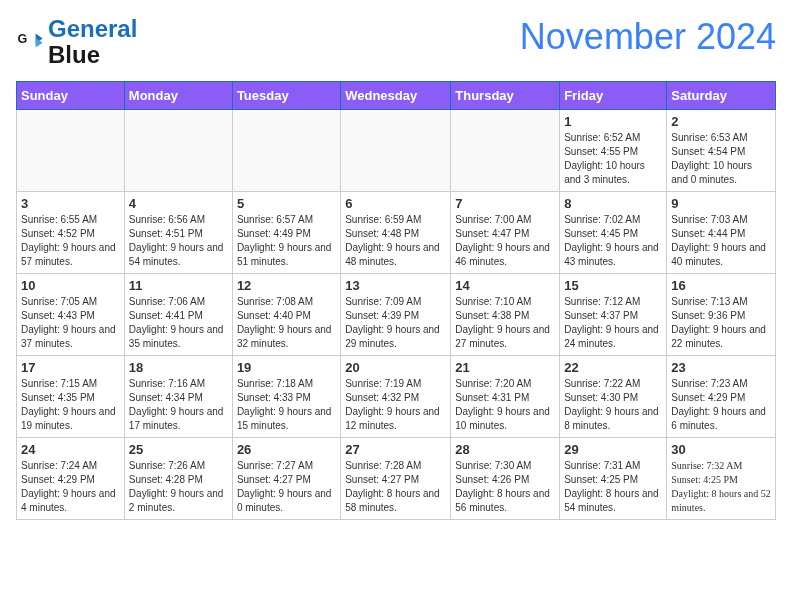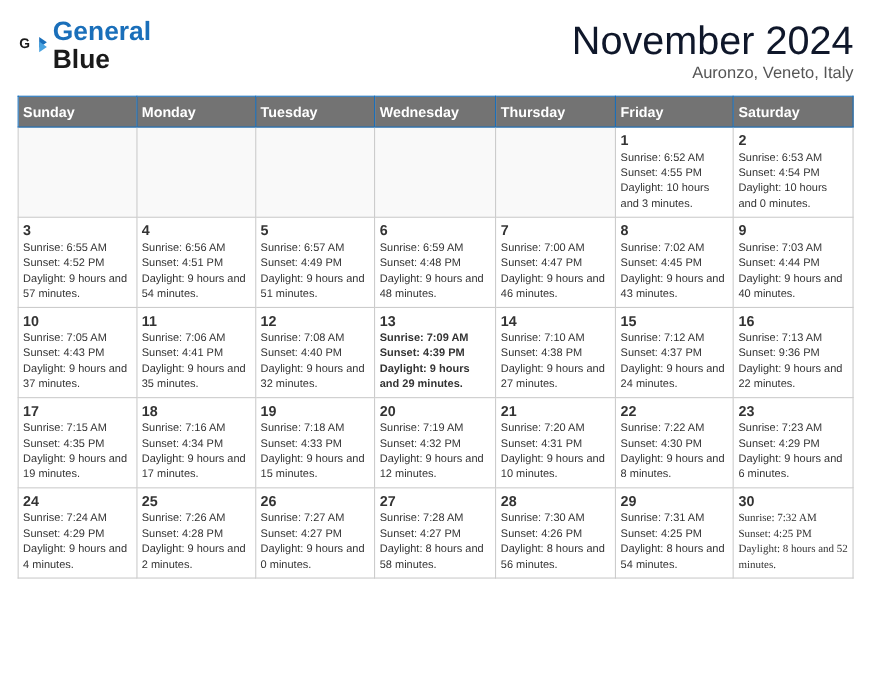--- a/index.html
+++ b/index.html
@@ -4,24 +4,24 @@
   <style>
     * { box-sizing: border-box; margin: 0; padding: 0; }
     body { font-family: Arial, sans-serif; background: #fff; width: 792px; min-height: 612px; }
     .container { width: 792px; padding: 16px; }
     .header { display: flex; justify-content: space-between; align-items: flex-start; margin-bottom: 12px; }
     .logo { display: flex; align-items: center; }
     .logo-text { font-size: 24px; font-weight: bold; color: #1a1a1a; line-height: 1.1; }
     .logo-text span { color: #1a6fba; }
     .logo-icon { width: 28px; height: 28px; margin-right: 4px; }
     .title-block { text-align: right; }
-    .month-title { font-size: 36px; font-weight: 300; color: #0f172a; }
+    .month-title { font-size: 36px; font-weight: 300; color: #3b82f6; }
     .location { font-size: 15px; color: #555; }
     table { width: 100%; border-collapse: collapse; }
-    thead tr th { background: #737373; color: white; font-size: 13px; font-weight: bold; padding: 6px 4px; text-align: left; border: 1px solid #1a6fba; }
+    thead tr th { background: #8b5cf6; color: white; font-size: 13px; font-weight: bold; padding: 6px 4px; text-align: left; border: 1px solid #1a6fba; }
     tbody tr td { border: 1px solid #ccc; vertical-align: top; padding: 4px; width: 113px; font-size: 10.5px; color: #333; min-height: 70px; background: #fff; }
     tbody tr:nth-child(odd) td { background: #fff; }
     tbody tr td .day-num { font-size: 13px; font-weight: bold; display: block; margin-bottom: 2px; }
     tbody tr td .day-info { font-size: 10px; color: #333; line-height: 1.4; }
     tbody tr td.empty { background: #f9f9f9; }
     .logo-blue { color: #1a6fba; }
   </style>
 </head>
 <body>
 
@@ -33,21 +33,20 @@
         <polygon points="28,8 38,15 28,22" fill="#1a6fba"></polygon>
         <polygon points="28,14 38,21 28,28" fill="#4aa3e0"></polygon>
       </svg>
       <div class="logo-text">
         <div><span class="logo-blue">General</span></div>
         <div>Blue</div>
       </div>
     </div>
     <div class="title-block">
       <div class="month-title">November 2024</div>
-      <div class="location">Auronzo, Veneto, Italy</div>
     </div>
   </div>
 
   <table>
     <thead>
       <tr>
 
       <th>Sunday</th>
           <th>Monday</th>
           <th>Tuesday</th>
@@ -135,21 +134,21 @@
 Daylight: 9 hours and 35 minutes.</div>
           </td>
           <td>
             <span class="day-num">12</span>
             <div class="day-info" style="white-space: pre-line;">Sunrise: 7:08 AM
 Sunset: 4:40 PM
 Daylight: 9 hours and 32 minutes.</div>
           </td>
           <td>
             <span class="day-num">13</span>
-            <div class="day-info" style="white-space: pre-line; font-weight: bold;">Sunrise: 7:09 AM
+            <div class="day-info" style="white-space: pre-line;">Sunrise: 7:09 AM
 Sunset: 4:39 PM
 Daylight: 9 hours and 29 minutes.</div>
           </td>
           <td>
             <span class="day-num">14</span>
             <div class="day-info" style="white-space: pre-line;">Sunrise: 7:10 AM
 Sunset: 4:38 PM
 Daylight: 9 hours and 27 minutes.</div>
           </td>
           <td>

